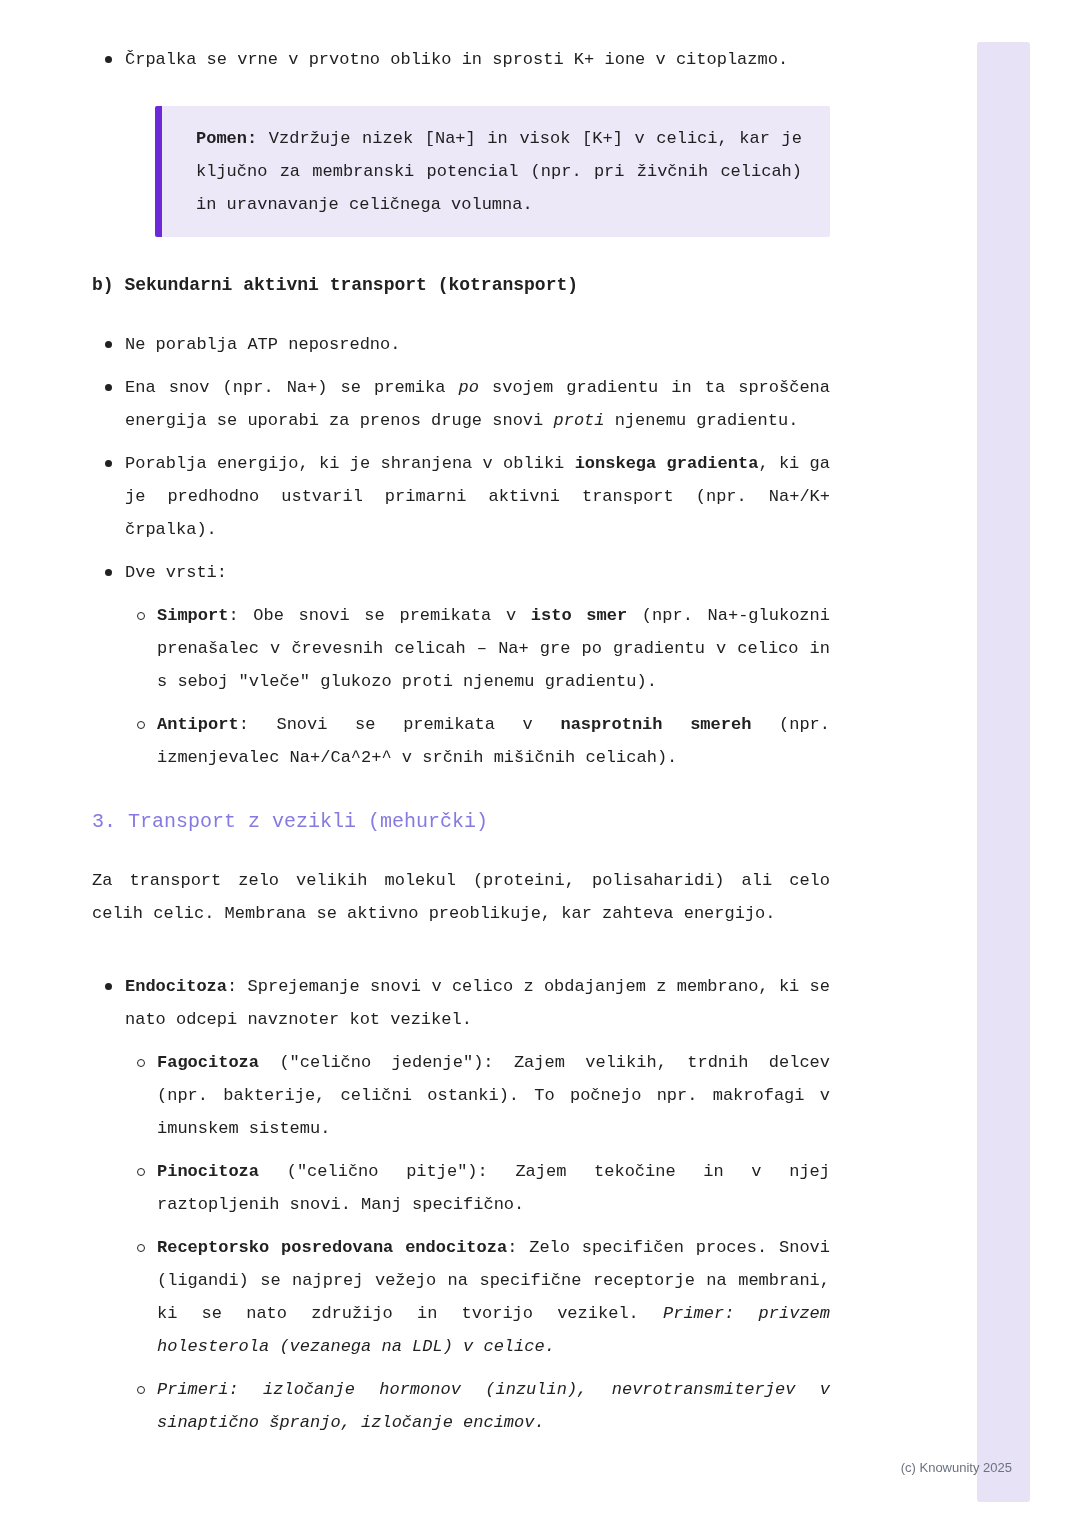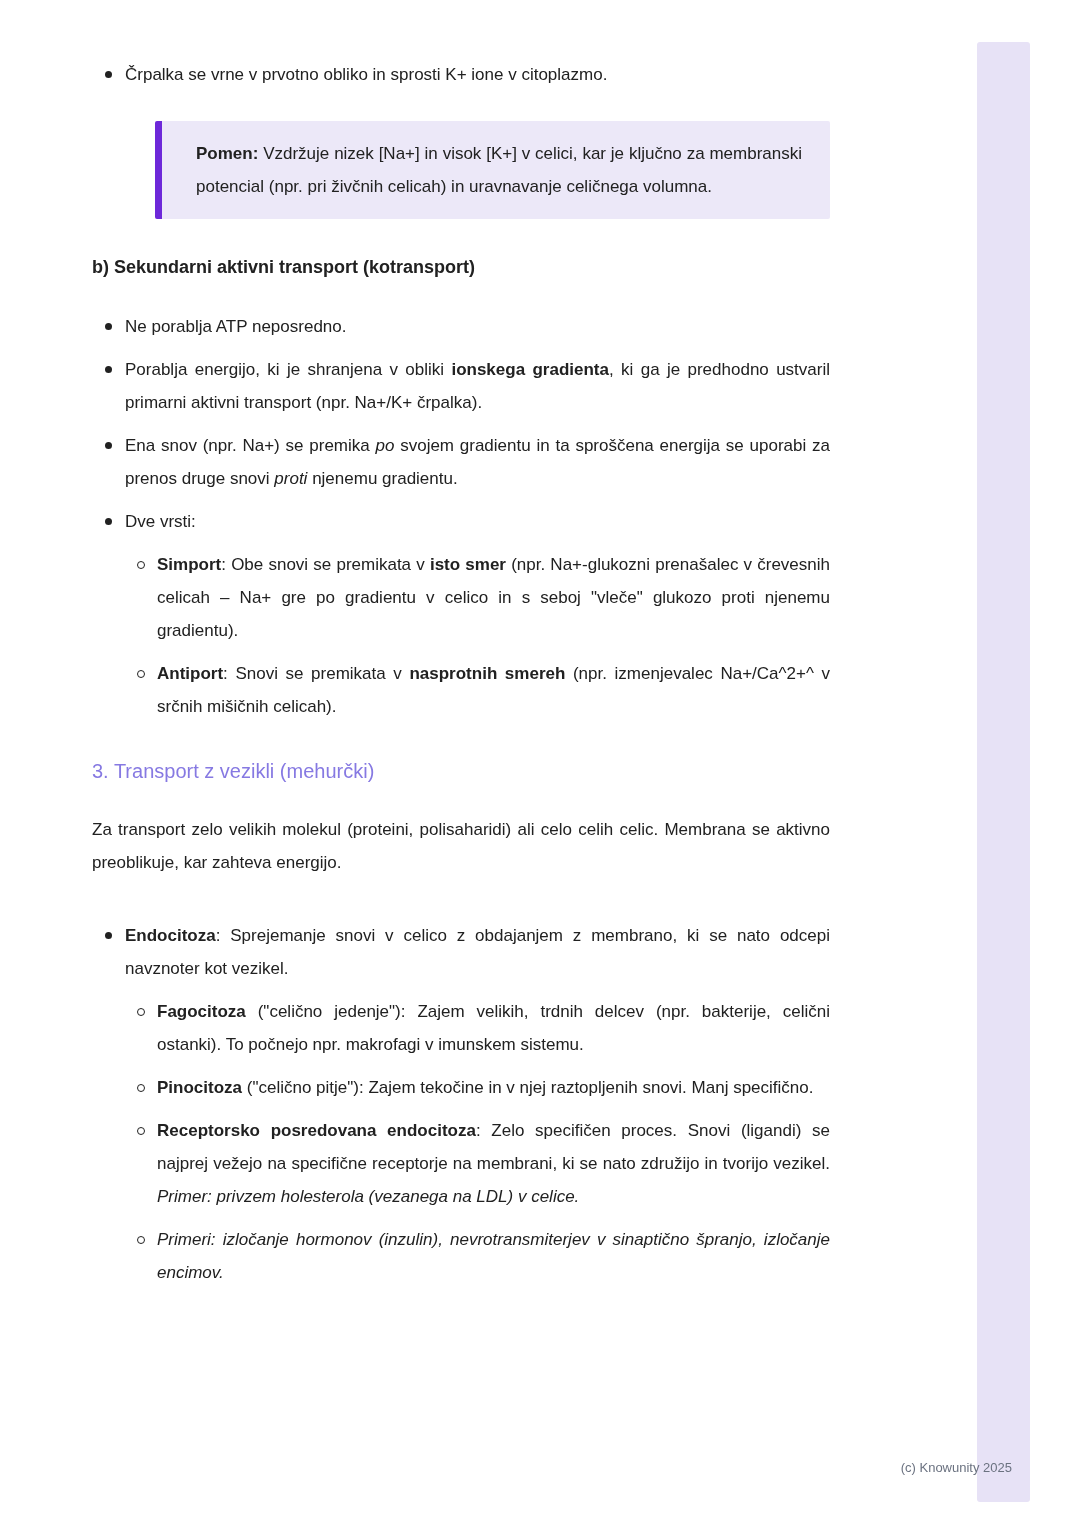--- a/index.html
+++ b/index.html
@@ -21,24 +21,25 @@
     left: 977px;
     width: 53px;
     height: 1460px;
     border-radius: 3px;
     background: var(--edge-strip, #e7e2f6);
   }
 
   .content {
     position: absolute;
     left: 92px;
-    top: 58px;
+    top: 43px;
     width: 738px;
     font-size: 17px;
     line-height: 33px;
+    font-family: Liberation Mono, monospace;
   }
 
   .b { font-weight: 700; }
   .i { font-style: italic; }
 
   .bullet { display: flex; margin-bottom: 10px; }
   .bullet .runs { flex: 1 1 auto; text-align: justify; }
   .marker { flex: 0 0 auto; border-radius: 50%; margin-top: 13px; }
   .bullet1 > .marker.dot {
     width: 7px; height: 7px;
@@ -105,25 +106,25 @@
       <div class="callout">
         <div class="runs"><span class="b">Pomen:</span><span> Vzdržuje nizek [Na+] in visok [K+] v celici, kar je ključno za membranski potencial (npr. pri živčnih celicah) in uravnavanje celičnega volumna.</span></div>
       </div>
       <div class="heading3"><span>b) Sekundarni aktivni transport (kotransport)</span></div>
       <div class="bullet bullet1">
         <span class="marker dot"></span>
         <div class="runs"><span>Ne porablja ATP neposredno.</span></div>
       </div>
       <div class="bullet bullet1">
         <span class="marker dot"></span>
-        <div class="runs"><span>Porablja energijo, ki je shranjena v obliki </span><span class="b">ionskega gradienta</span><span>, ki ga je predhodno ustvaril primarni aktivni transport (npr. Na+/K+ črpalka).</span></div>
+        <div class="runs"><span>Ena snov (npr. Na+) se premika </span><span class="i">po</span><span> svojem gradientu in ta sproščena energija se uporabi za prenos druge snovi </span><span class="i">proti</span><span> njenemu gradientu.</span></div>
       </div>
       <div class="bullet bullet1">
         <span class="marker dot"></span>
-        <div class="runs"><span>Ena snov (npr. Na+) se premika </span><span class="i">po</span><span> svojem gradientu in ta sproščena energija se uporabi za prenos druge snovi </span><span class="i">proti</span><span> njenemu gradientu.</span></div>
+        <div class="runs"><span>Porablja energijo, ki je shranjena v obliki </span><span class="b">ionskega gradienta</span><span>, ki ga je predhodno ustvaril primarni aktivni transport (npr. Na+/K+ črpalka).</span></div>
       </div>
       <div class="bullet bullet1">
         <span class="marker dot"></span>
         <div class="runs"><span>Dve vrsti:</span></div>
       </div>
       <div class="bullet bullet2">
         <span class="marker circle"></span>
         <div class="runs"><span class="b">Simport</span><span>: Obe snovi se premikata v </span><span class="b">isto smer</span><span> (npr. Na+-glukozni prenašalec v črevesnih celicah – Na+ gre po gradientu v celico in s seboj "vleče" glukozo proti njenemu gradientu).</span></div>
       </div>
       <div class="bullet bullet2">

